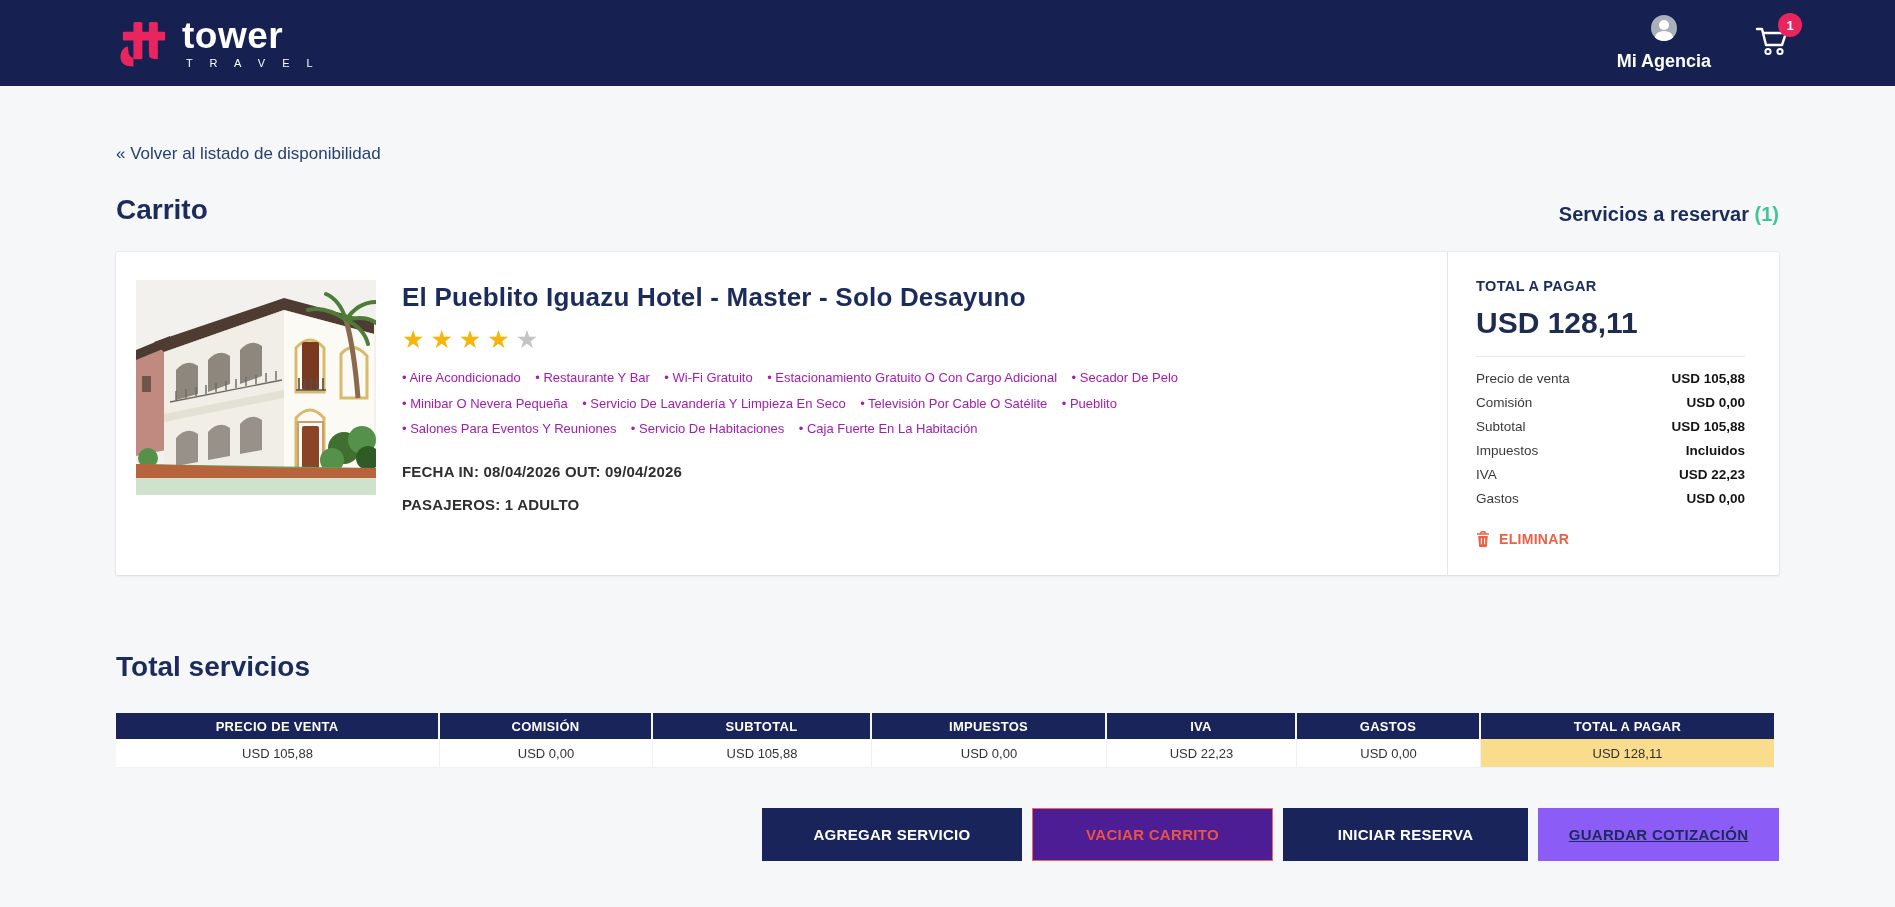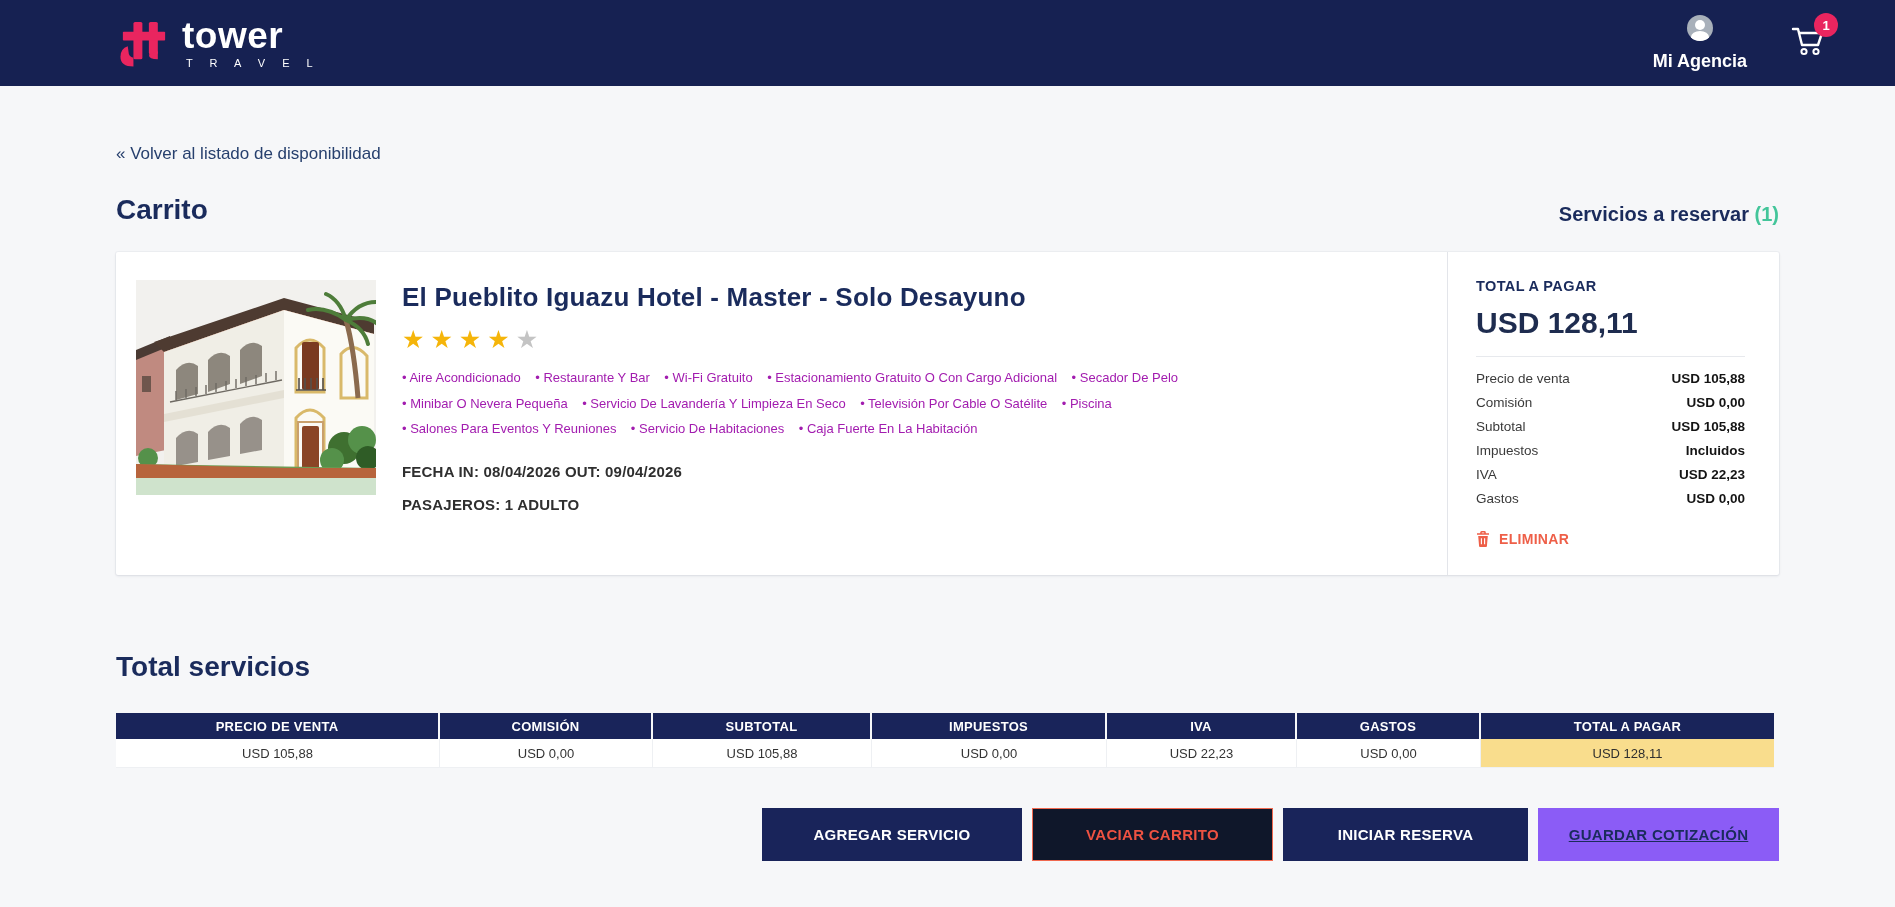--- a/index.html
+++ b/index.html
@@ -7,21 +7,21 @@
   body {
     font-family:"Liberation Sans", sans-serif;
     background:#f6f7f9;
     color:#333;
     overflow:hidden;
   }
   
   .navbar {
     height:86px; background:#162152;
     display:flex; align-items:center; justify-content:space-between;
-    padding:0 70px 0 118px;
+    padding:0 106px 0 118px;
   }
   .brand { display:flex; align-items:center; gap:12px; cursor:pointer; }
   .brand-mark { width:52px; height:50px; }
   .brand-text { display:flex; flex-direction:column; line-height:1; }
   .brand-name { color:#fff; font-size:37px; font-weight:bold; letter-spacing:0.5px; }
   .brand-sub { color:#fff; font-size:11px; letter-spacing:7px; margin-top:4px; margin-left:4px; }
   .nav-right { display:flex; align-items:center; gap:44px; }
   .user-chip { display:flex; align-items:center; gap:10px; cursor:pointer;flex-direction:column; }
   .avatar { width:26px; height:26px; border-radius:50%; background:#a8b0ba; overflow:hidden; position:relative; }
   .avatar .head { position:absolute; left:8px; top:5px; width:10px; height:10px; border-radius:50%; background:#fff; }
@@ -105,21 +105,21 @@
   .actions {
     margin-top:40px; display:flex; justify-content:flex-end; gap:10px;
   }
   .btn {
     height:53px; font-family:"Liberation Sans", sans-serif;
     font-size:15px; font-weight:bold; letter-spacing:0.3px;
     border:none; cursor:pointer; padding:0 30px;
   }
   .btn-navy { background:#19245a; color:#fff; min-width:260px; }
   .btn-navy.n2 { min-width:245px; }
-  .btn-outline { background:#0f172a; color:#ee5242; border:1px solid #f0684f; min-width:241px; }
+  .btn-outline { background:#4c1d95; color:#ee5242; border:1px solid #f0684f; min-width:241px; }
   .btn-yellow { background:#8b5cf6; color:#1a2b5c; min-width:241px;text-decoration:underline; }
 </style>
 </head>
 <body>
 
 <header class="navbar">
   <div class="brand">
     <svg class="brand-mark" viewBox="0 0 64 60">
       <g fill="#e9255f">
         <path d="M12 34 q-9 3 -9 13 q0 12 16 12 l0 -11 q-6 -1 -6 -7 z"></path>
@@ -225,21 +225,21 @@
         </div>
         <div class="amenities">
           <span class="amenity">Aire Acondicionado</span>
           <span class="amenity">Restaurante Y Bar</span>
           <span class="amenity">Wi-Fi Gratuito</span>
           <span class="amenity">Estacionamiento Gratuito O Con Cargo Adicional</span>
           <span class="amenity">Secador De Pelo</span>
           <span class="amenity">Minibar O Nevera Pequeña</span>
           <span class="amenity">Servicio De Lavandería Y Limpieza En Seco</span>
           <span class="amenity">Televisión Por Cable O Satélite</span>
-          <span class="amenity">Piscina</span>
+          <span class="amenity">Pueblito</span>
           <span class="amenity">Salones Para Eventos Y Reuniones</span>
           <span class="amenity">Servicio De Habitaciones</span>
           <span class="amenity">Caja Fuerte En La Habitación</span>
         </div>
         <div class="meta-line">FECHA IN: 08/04/2026 OUT: 09/04/2026</div>
         <div class="meta-line second">PASAJEROS: 1 ADULTO</div>
       </div>
     </div>
 
     <aside class="card-summary">

